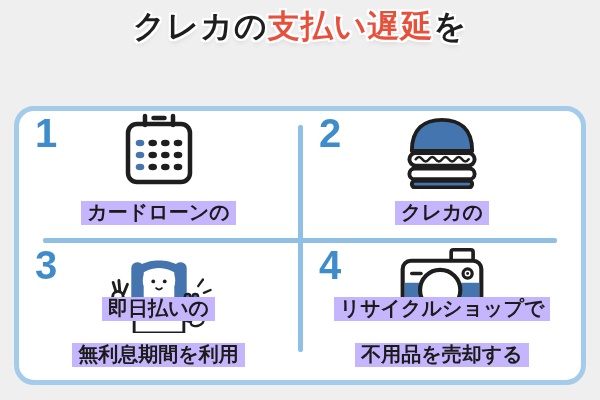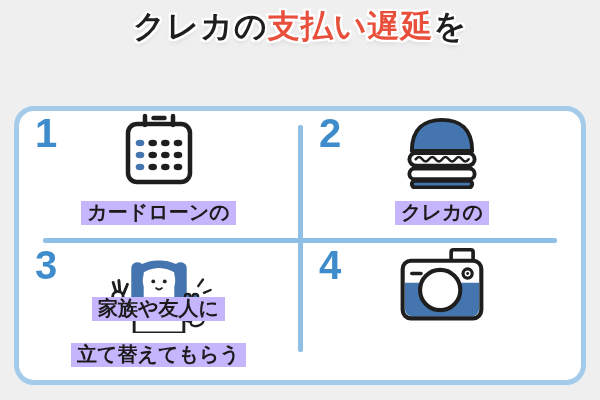--- a/index.html
+++ b/index.html
@@ -155,33 +155,37 @@
 
         <circle cx="86" cy="52" r="3" fill="#4575AE" stroke="#1E1E1E" stroke-width="2.4"></circle>
         <circle cx="94" cy="52" r="3" fill="#4575AE" stroke="#1E1E1E" stroke-width="2.4"></circle>
         <ellipse cx="90" cy="66" rx="14" ry="12" fill="#4575AE" stroke="#1E1E1E" stroke-width="3"></ellipse>
         <path d="M78 59 Q90 51 102 59" fill="none" stroke="#1E1E1E" stroke-width="2.4"></path>
 
         <ellipse cx="96" cy="78" rx="7" ry="4.5" fill="#fff" stroke="#1E1E1E" stroke-width="2.4" transform="rotate(-18 96 78)"></ellipse>
       </svg>
     </span>
     <div class="caption">
-      <span class="hl">家族や友人に</span><br>
-      <span class="hl">立て替えてもらう</span>
+      <span class="hl">即日払いの</span><br>
+      <span class="hl">無利息期間を利用</span>
     </div>
   </div>
 
   <div class="quad q4">
     <div class="num">4</div>
     <span class="icon-wrap">
       <svg width="88" height="75" viewBox="0 0 96 82">
         <rect x="58" y="3" width="24" height="14" rx="2.5" fill="#fff" stroke="#1E1E1E" stroke-width="4"></rect>
         <rect x="5" y="15" width="86" height="63" rx="9" fill="#fff"></rect>
         <path d="M7.5 39 H88.5 V68 a8 8 0 0 1 -8 8 H15.5 a8 8 0 0 1 -8 -8 Z" fill="#4575AE"></path>
         <rect x="5" y="15" width="86" height="63" rx="9" fill="none" stroke="#1E1E1E" stroke-width="4.5"></rect>
         <circle cx="46" cy="47" r="22" fill="#fff" stroke="#1E1E1E" stroke-width="4.5"></circle>
         <path d="M15 29 H25" stroke="#1E1E1E" stroke-width="4" stroke-linecap="round"></path>
         <circle cx="76" cy="29" r="5" fill="#fff" stroke="#1E1E1E" stroke-width="3.5"></circle>
         <circle cx="76" cy="29" r="1.6" fill="#1E1E1E"></circle>
       </svg>
     </span>
+    <div class="caption">
+      <span class="hl">リサイクルショップで</span><br>
+      <span class="hl">不用品を売却する</span>
+    </div>
   </div>
 </div>
 
 </body></html>

